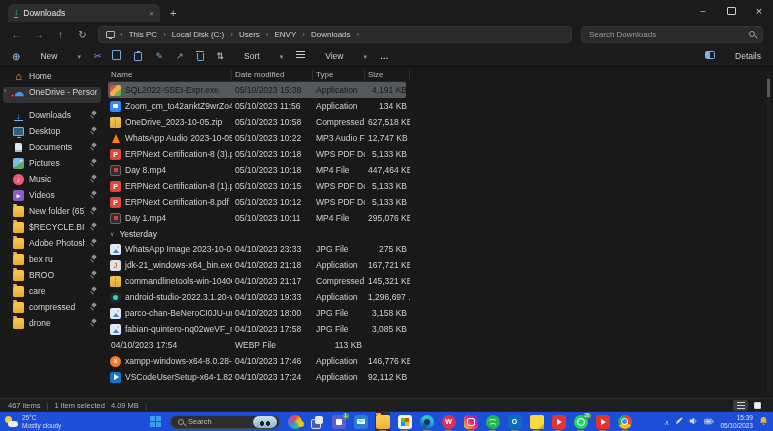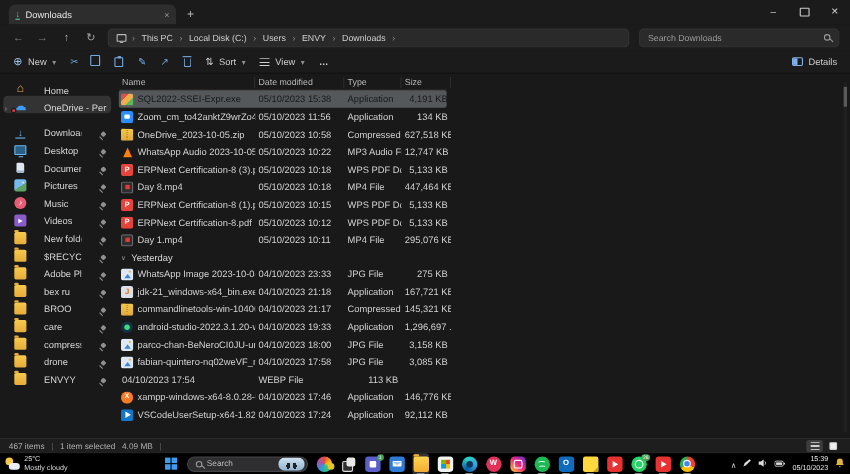--- a/index.html
+++ b/index.html
@@ -34,21 +34,21 @@
 .i-mon::after{content:"";position:absolute;left:2px;bottom:-2px;width:3px;height:1px;background:#b9b9b9}
 .crumb{padding:0 4px;white-space:nowrap}
 .csep{color:#8b8b8b;font-size:8px}
 .csep::before{content:"›"}
 .search{width:182px;height:17px;background:#2a2a2a;border:1px solid #333;border-radius:4px;display:flex;align-items:center;justify-content:space-between;padding:0 7px;font-size:8px;color:#9a9a9a}
 .i-mag{width:6px;height:6px;border:1px solid #9a9a9a;border-radius:50%;position:relative}
 .i-mag::after{content:"";position:absolute;right:-3px;bottom:-1px;width:3.5px;height:1px;background:#9a9a9a;transform:rotate(45deg)}
 
 
 .toolbar{height:21px;background:#1b1b1b;display:flex;align-items:center;padding:0 12px;gap:13px;border-bottom:1px solid #101010}
-.tbtn{display:flex;align-items:center;gap:5px;color:#cfcfcf}
+.tbtn{display:flex;gap:20px;color:#cfcfcf}
 .blue{color:#74aadf}
 .i-plus::before{content:"⊕";font-size:10px;color:#9cc3ec}
 .dd::before{content:"▾";color:#8f8f8f;font-size:7px}
 .i-cut::before{content:"✂";font-size:9px}
 .i-copy{width:7px;height:8px;border:1px solid currentColor;border-radius:1px;position:relative}
 .i-copy::before{content:"";position:absolute;left:-3.5px;top:-3.5px;width:7px;height:8px;border:1px solid currentColor;border-radius:1px;background:#1b1b1b}
 .i-paste{width:8px;height:9px;border:1px solid currentColor;border-radius:1px;position:relative}
 .i-paste::before{content:"";position:absolute;top:-2px;left:2px;width:3px;height:2px;background:currentColor}
 .i-rename::before{content:"✎";font-size:9px}
 .i-share::before{content:"↗";font-size:9px}
@@ -57,21 +57,21 @@
 .i-sort::before{content:"⇅";font-size:9px}
 .i-lines{width:9px;height:7px;background:repeating-linear-gradient(to bottom,currentColor 0 1px,transparent 1px 3px)}
 .i-more::before{content:"…";font-weight:bold;color:#cfcfcf}
 .spacer{flex:1}
 .i-panel{width:10px;height:8px;border:1px solid #7fb2e8;border-radius:1.5px;position:relative}
 .i-panel::before{content:"";position:absolute;top:0;bottom:0;left:0;width:3.5px;background:#7fb2e8}
 
 
 .main{position:relative;display:flex;height:331px;background:#191919}
 .sidebar{width:104px;padding:4px 0 0 0;overflow:hidden}
-.srow{display:flex;align-items:flex-end;height:16px;margin:0 3px;padding:0 4px 0 10px;gap:16px;border-radius:4px;position:relative;white-space:nowrap}
+.srow{display:flex;align-items:flex-start;height:16px;margin:0 3px;padding:0 4px 0 10px;gap:5px;border-radius:4px;position:relative;white-space:nowrap}
 .srow[data-selected="true"]{background:#333}
 .srow .chev{position:absolute;left:1px;color:#9a9a9a;font-size:7px}
 .srow .chev::before{content:"›"}
 .slabel{overflow:hidden;flex:1}
 .pin{display:none;width:7px;height:7px;position:relative;flex:0 0 auto}
 .srow[data-pinned="true"] .pin{display:block}
 .pin::before{content:"";position:absolute;left:1.5px;top:0.5px;width:4px;height:4px;background:#8f8f8f;border-radius:1px;transform:rotate(45deg)}
 .pin::after{content:"";position:absolute;left:0;bottom:0;width:3.5px;height:1px;background:#8f8f8f;transform:rotate(45deg)}
 .gap{height:7px}
 
@@ -136,21 +136,21 @@
 .statusbar{height:13px;background:#1e1e1e;border-top:1px solid #2b2b2b;display:flex;align-items:center;padding:0 8px;gap:6px;font-size:7.5px;color:#b0b0b0}
 .sep{color:#5c5c5c}
 .sep::before{content:"|"}
 .view-toggles{margin-left:auto;display:flex;gap:2px}
 .vt{width:15px;height:11px;display:flex;align-items:center;justify-content:center;border-radius:2px;color:#cfcfcf}
 .vt.active{background:#3c3c3c}
 .vt-lines{width:8px;height:7px;background:repeating-linear-gradient(to bottom,#cfcfcf 0 1px,transparent 1px 3px)}
 .vt-thumb{width:7px;height:7px;border:1px solid #cfcfcf;border-radius:1px;background:#efefef}
 
 
-.taskbar{position:relative;height:20px;background:#000000;border-top:1px solid #262629}
+.taskbar{position:relative;height:20px;background:#1d4ed8;border-top:1px solid #262629}
 .tb-weather{position:absolute;left:5px;top:0;height:100%;display:flex;align-items:center;gap:4px;font-size:6.5px;line-height:1.2;color:#ddd}
 .wx{width:13px;height:12px;position:relative}
 .wx::before{content:"";position:absolute;left:0;top:0;width:7px;height:7px;border-radius:50%;background:#f7c948}
 .wx::after{content:"";position:absolute;right:0;bottom:1px;width:10px;height:6px;border-radius:4px;background:#e8eef4}
 .tb-center{position:absolute;left:148px;top:0;height:100%;display:flex;align-items:center;gap:7px}
 .start{display:grid;grid-template-columns:5px 5px;grid-template-rows:5px 5px;gap:1px}
 .start span{background:#3f9bf0}
 .tb-search{width:110px;height:14px;border-radius:7px;background:#2e2e31;border:1px solid #454548;display:flex;align-items:center;gap:4px;padding:0 2px 0 7px;font-size:7.5px;color:#bbb}
 .sh-img{margin-left:auto;width:24px;height:12px;border-radius:6px;background:radial-gradient(ellipse 3px 5px at 38% 62%,#222 58%,transparent 60%),radial-gradient(ellipse 3px 5px at 62% 62%,#222 58%,transparent 60%),linear-gradient(#cfe3f0,#8fb3cf)}
 .slot{position:relative;width:15px;height:20px;display:flex;align-items:center;justify-content:center}
@@ -353,25 +353,20 @@
       <div class="srow" data-pinned="true">
           <span class="ic" data-icon="folder"></span>
           <span class="slabel">compressed</span>
           <span class="pin"></span>
         </div>
       <div class="srow" data-pinned="true">
           <span class="ic" data-icon="folder"></span>
           <span class="slabel">drone</span>
           <span class="pin"></span>
         </div>
-      <div class="srow" data-pinned="true">
-          <span class="ic" data-icon="folder"></span>
-          <span class="slabel">ENVYY</span>
-          <span class="pin"></span>
-        </div>
     </div>
 
     <div class="filelist">
       <div class="cols">
         <span class="hc">Name</span>
         <span class="hc">Date modified</span>
         <span class="hc">Type</span>
         <span class="hc">Size</span>
       </div>
 

